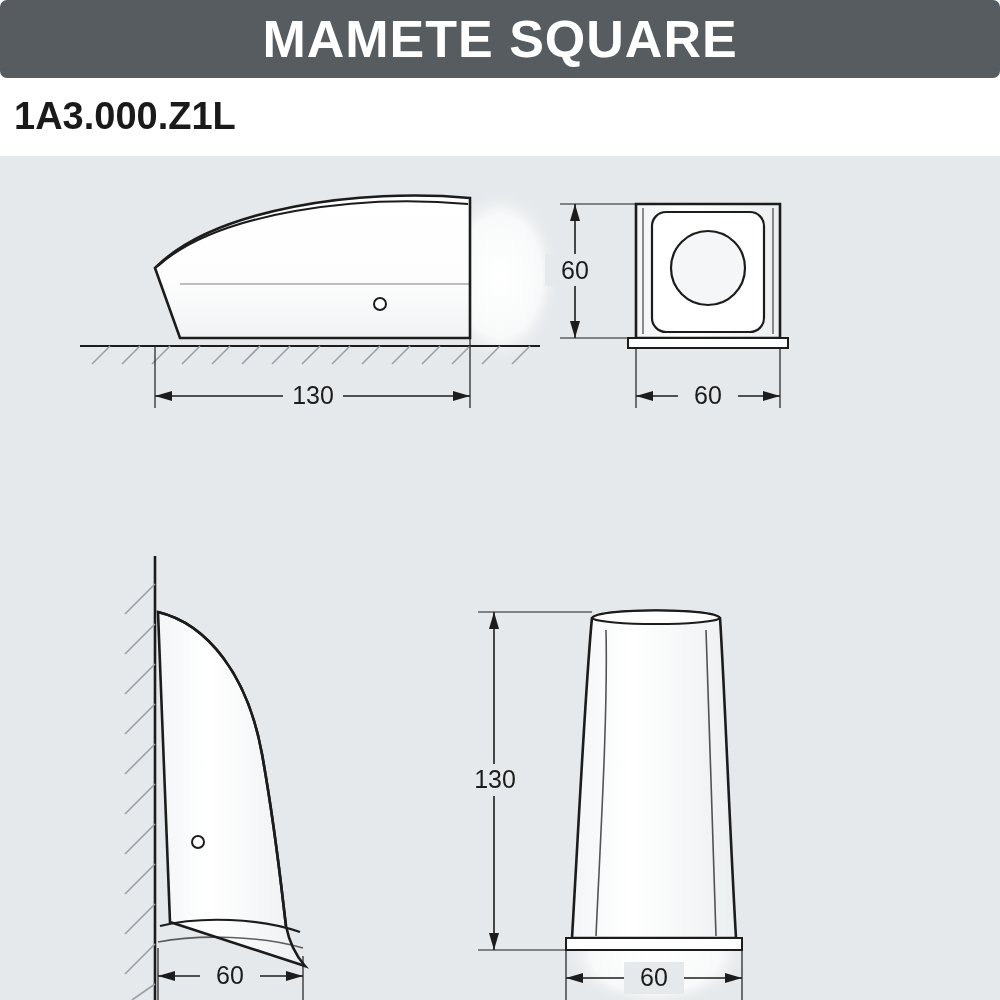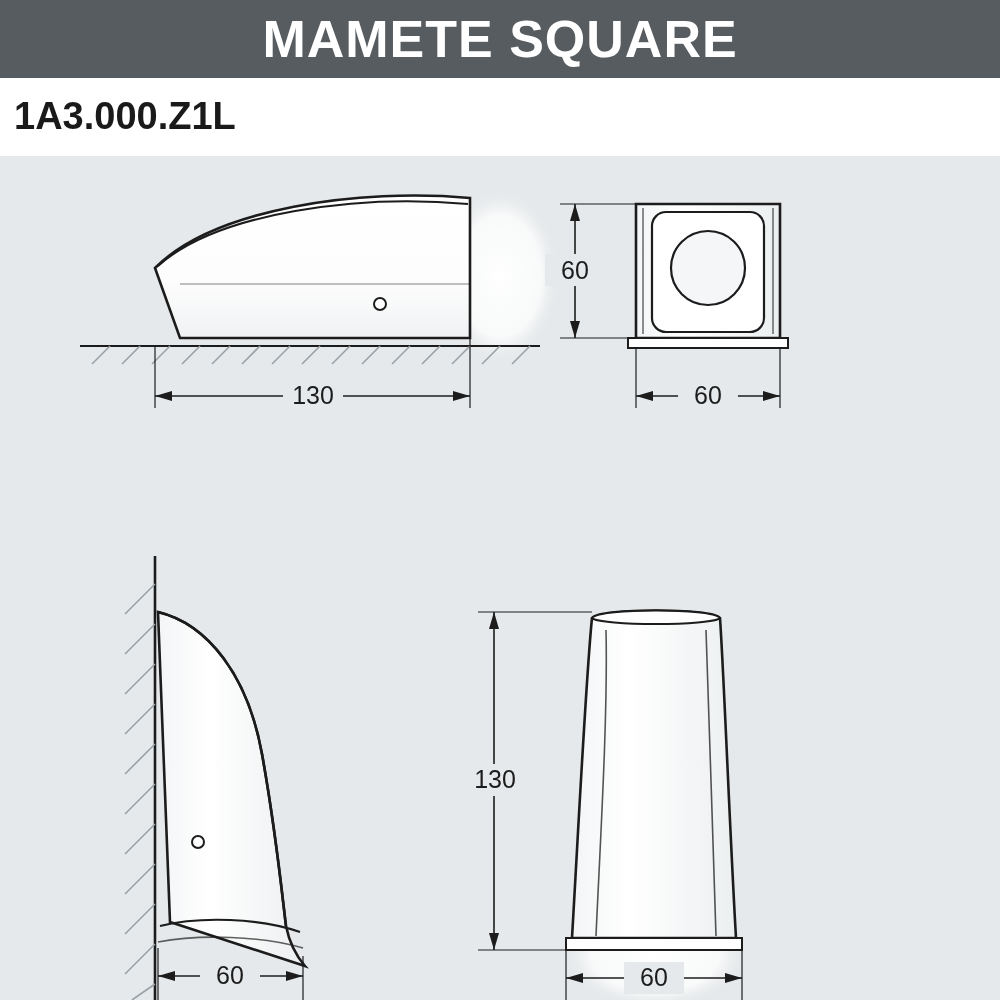--- a/index.html
+++ b/index.html
@@ -18,20 +18,21 @@
   
   .titlebar {
     position: absolute;
     left: 0; top: 0;
     width: 1000px;
     height: 78px;
     background: #575c60;
     display: flex;
     align-items: center;
     justify-content: center;
+    border-radius: 7px;
   }
   .titlebar .title {
     color: #ffffff;
     font-size: 52px;
     font-weight: bold;
     letter-spacing: 1px;
     line-height: 1;
   }
 
   .codebar {

